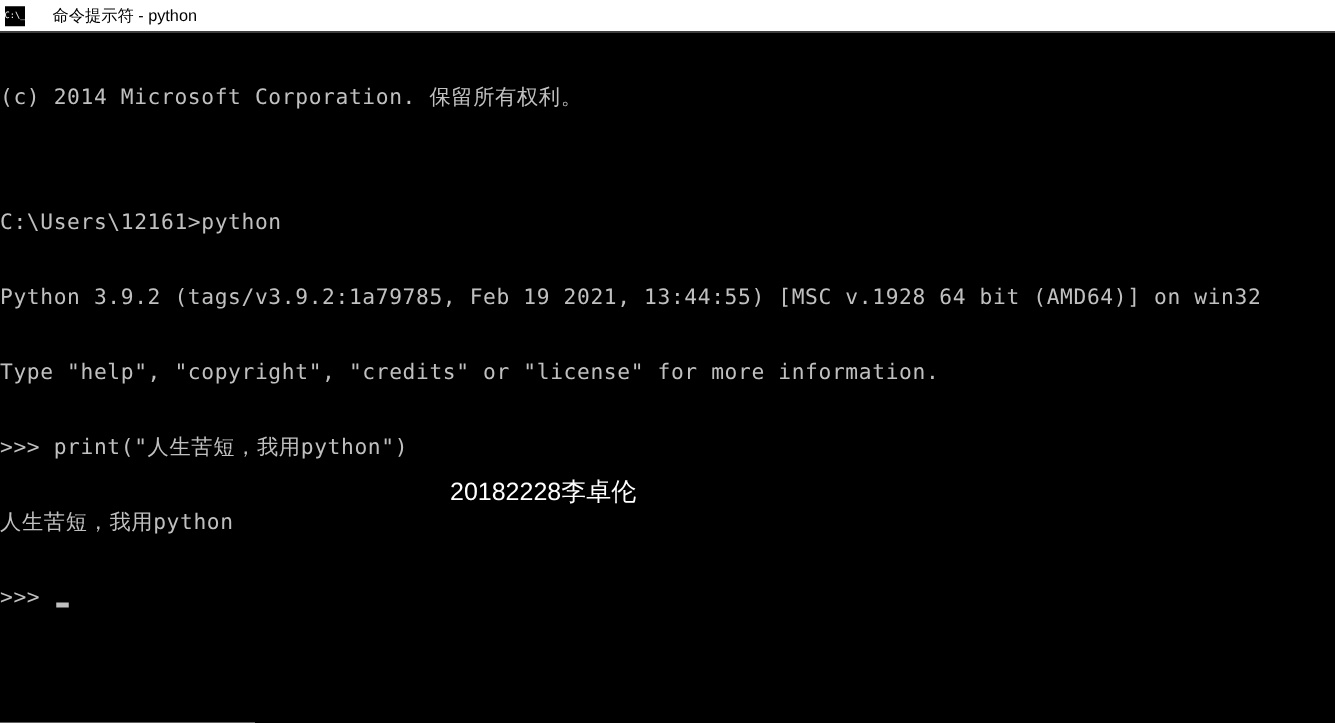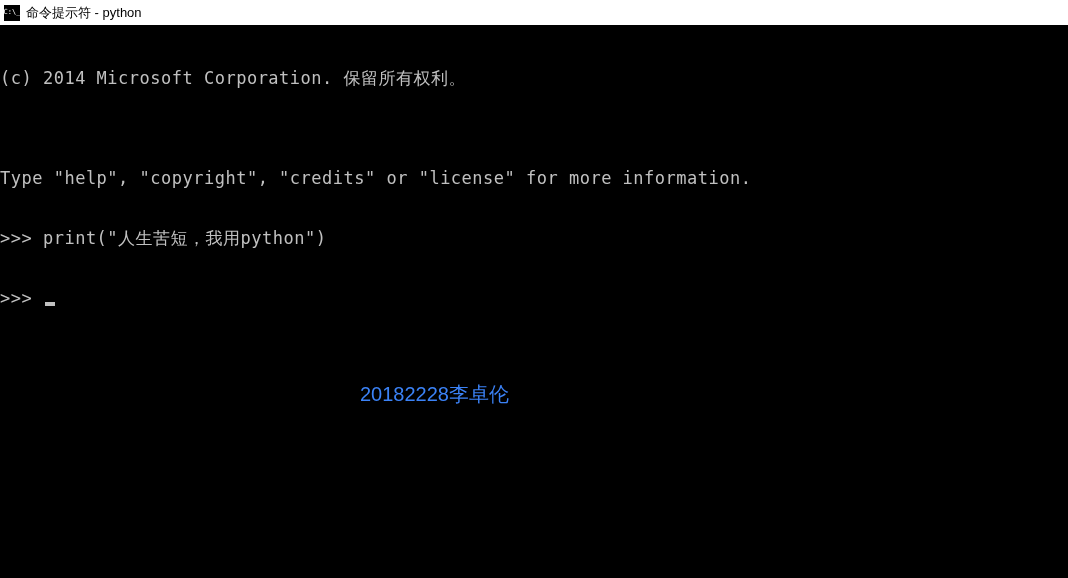--- a/index.html
+++ b/index.html
@@ -20,21 +20,21 @@
       display: flex;
       flex-direction: column;
     }
     .titlebar {
       height: 26px;
       background: #ffffff;
       border-bottom: 1px solid #000;
       display: flex;
       align-items: center;
       padding-left: 4px;
-      gap: 6px;
+      gap: 22px;
     }
     .titlebar-icon {
       width: 16px;
       height: 16px;
       background: #000;
       display: flex;
       align-items: center;
       justify-content: center;
     }
     .titlebar-icon::before {
@@ -60,21 +60,21 @@
       position: relative;
       letter-spacing: 0.5px;
     }
     .terminal-line {
       white-space: pre;
     }
     .watermark {
       position: absolute;
       left: 360px;
       top: 358px;
-      color: #3b82f6;
+      color: #ffffff;
       font-size: 20px;
       font-family: "Microsoft YaHei", sans-serif;
       letter-spacing: 0px;
     }
     .cursor {
       display: inline-block;
       width: 10px;
       height: 4px;
       background: #c0c0c0;
       vertical-align: bottom;
@@ -86,18 +86,21 @@
 <body>
 
 <div class="window">
   <div class="titlebar">
     <div class="titlebar-icon"></div>
     <span class="titlebar-text">命令提示符 - python</span>
   </div>
   <div class="terminal">
     <div class="terminal-line">(c) 2014 Microsoft Corporation. 保留所有权利。</div>
     <div class="terminal-line"></div>
+    <div class="terminal-line">C:\Users\12161&gt;python</div>
+    <div class="terminal-line">Python 3.9.2 (tags/v3.9.2:1a79785, Feb 19 2021, 13:44:55) [MSC v.1928 64 bit (AMD64)] on win32</div>
     <div class="terminal-line">Type "help", "copyright", "credits" or "license" for more information.</div>
     <div class="terminal-line">&gt;&gt;&gt; print("人生苦短，我用python")</div>
+    <div class="terminal-line">人生苦短，我用python</div>
     <div class="terminal-line"><span>&gt;&gt;&gt; </span><span class="cursor"></span></div>
     <div class="watermark">20182228李卓伦</div>
   </div>
 </div>
 
 </body></html>

